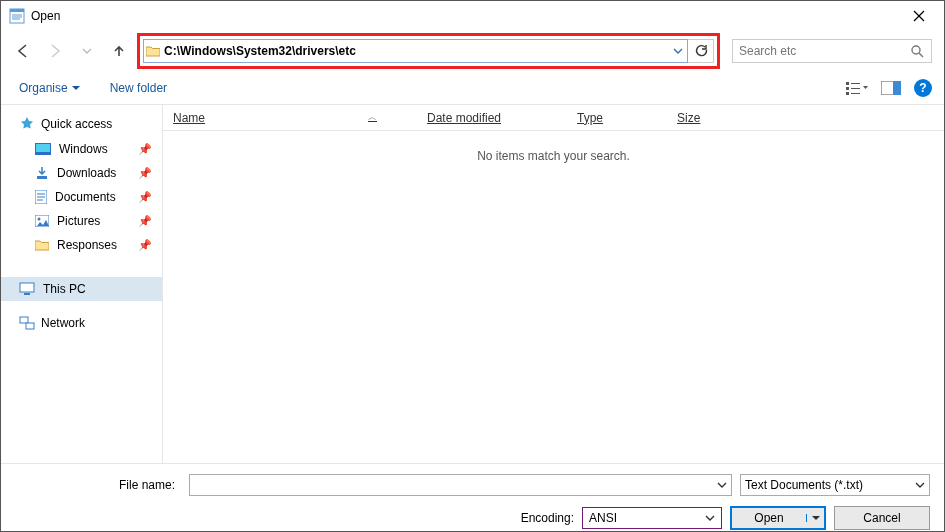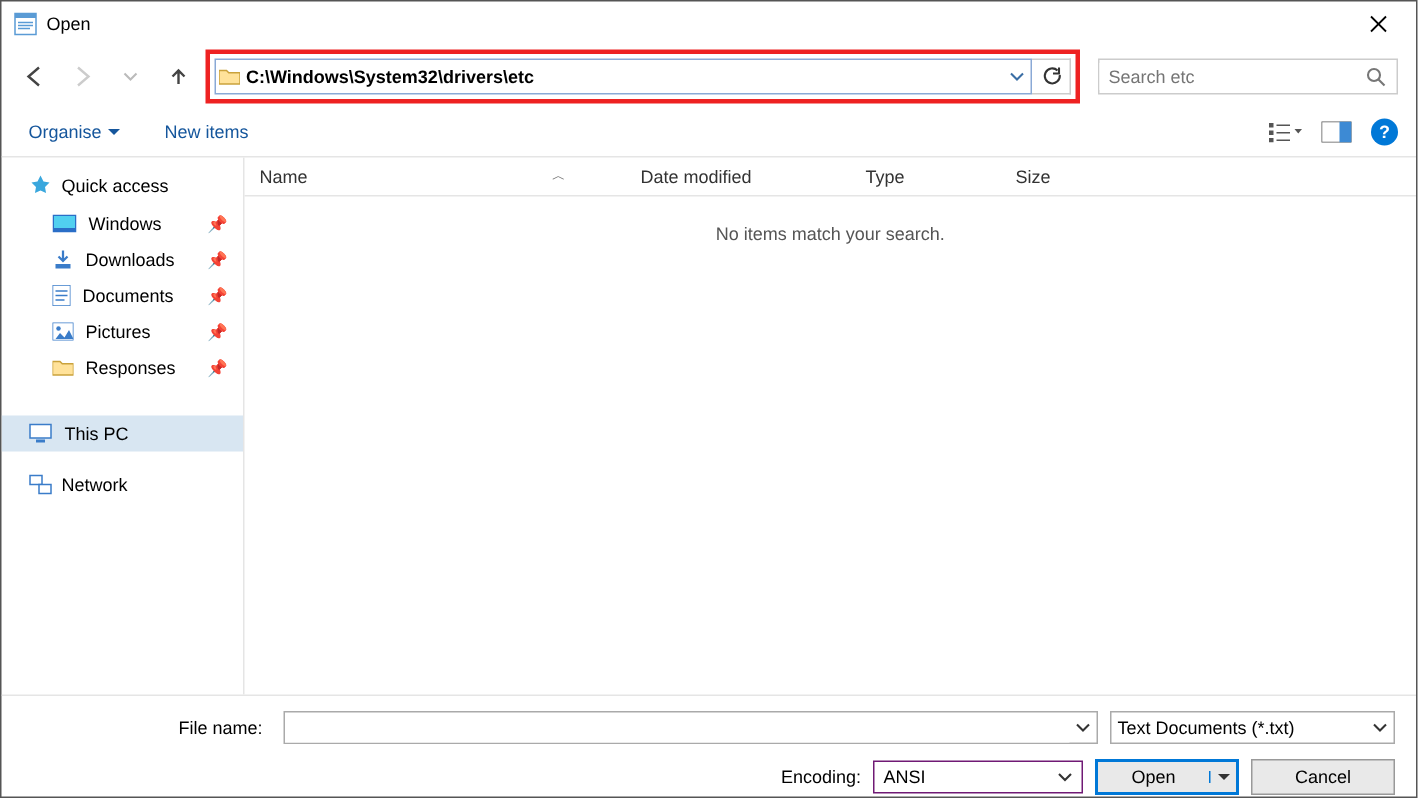--- a/index.html
+++ b/index.html
@@ -34,21 +34,21 @@
   .pin { position:absolute; right:10px; color:#888; font-size:11px;}
   .qa-star{ color:#2aa3d9;}
   .cloud{ color:#1b73c7;}
   .pc{ color:#3a7cc9;}
   .net{ color:#3a7cc9;}
   .folder{ color:#f0c255;}
   .desktop{ color:#2a6ec7;}
   .docs{ color:#3a7cc9;}
   .pics{ color:#3a7cc9;}
   .content { flex:1; display:flex; flex-direction:column;}
-  .cols { display:flex; align-items:center; height:26px; border-bottom:1px solid #e5e5e5; font-size:12px; color:#333;}
+  .cols { display:flex; align-items:center; height:26px; border-bottom:1px solid #e5e5e5; font-size:12px; color:#333;text-decoration:underline;}
   .col { padding:0 10px; display:flex; align-items:center; gap:4px;}
   .c-name{ width:254px;} .c-date{width:150px;} .c-type{width:100px;} .c-size{width:80px;}
   .sort-caret{ font-size:9px; color:#777; margin-left:auto; padding-right:30px;}
   .empty { text-align:center; color:#555; margin-top:18px; font-size:12px;}
   .footer { border-top:1px solid #e5e5e5; padding:10px 14px 12px; height:71px;}
   .frow1 { display:flex; align-items:center; gap:8px; margin-bottom:10px;}
   .frow1 .lbl { width:166px; text-align:right; padding-right:6px;}
   .fname-input { flex:1; height:22px; border:1px solid #aaa; display:flex; align-items:center;}
   .fname-input input{ flex:1; border:none; outline:none; padding:2px 4px;}
   .fname-drop{width:18px; display:flex; justify-content:center; color:#333;}
@@ -144,21 +144,21 @@
 </div>
 
 <div class="toolbar">
   <div class="tbtn">
     <span>Organise</span>
     <svg width="8" height="8">
         <path d="M0 2 L4 6 L8 2z" fill="#15569c"></path>
       </svg>
   </div>
   <div class="tbtn">
-    <span>New items</span>
+    <span>New folder</span>
   </div>
   <span class="spacer"></span>
   <div class="ricon">
     <svg width="22" height="14">
         <rect x="0" y="1" width="3" height="3" fill="#555"></rect>
         <rect x="0" y="6" width="3" height="3" fill="#555"></rect>
         <rect x="0" y="11" width="3" height="3" fill="#555"></rect>
         <line x1="5" y1="2.5" x2="14" y2="2.5" stroke="#555"></line>
         <line x1="5" y1="7.5" x2="14" y2="7.5" stroke="#555"></line>
         <line x1="5" y1="12.5" x2="14" y2="12.5" stroke="#555"></line>

